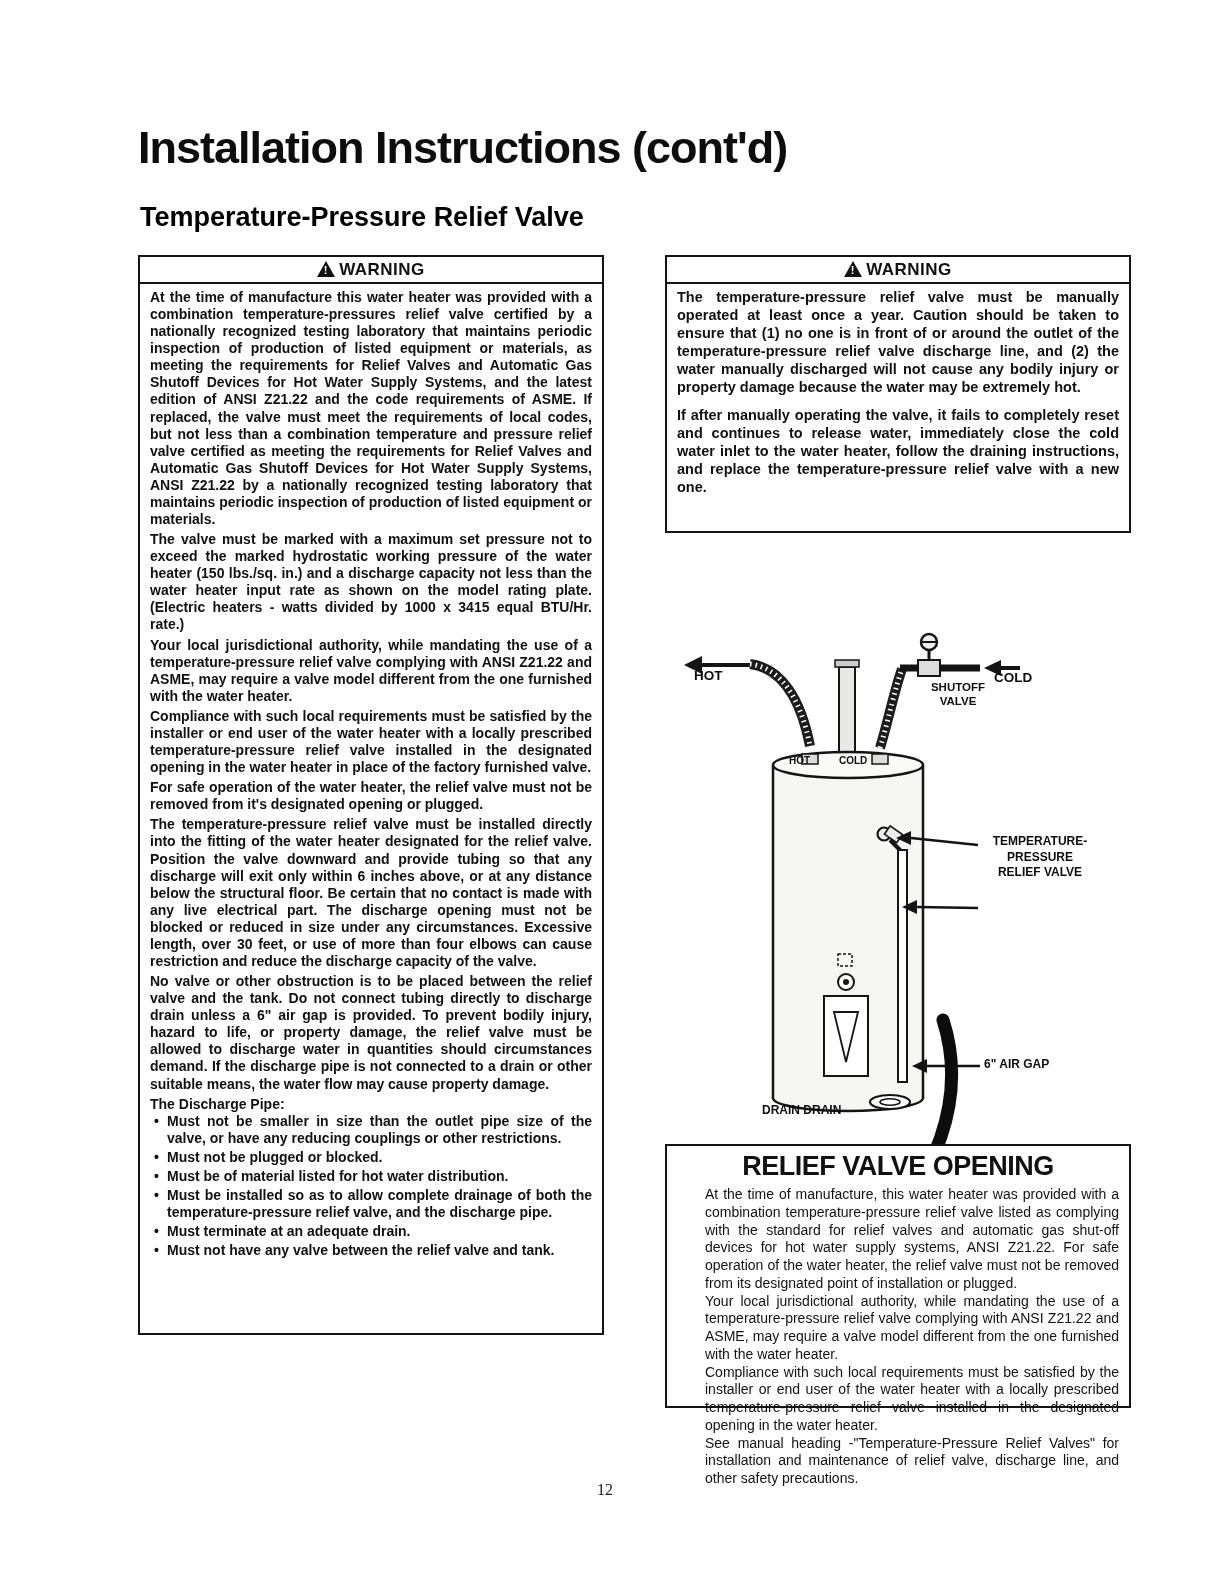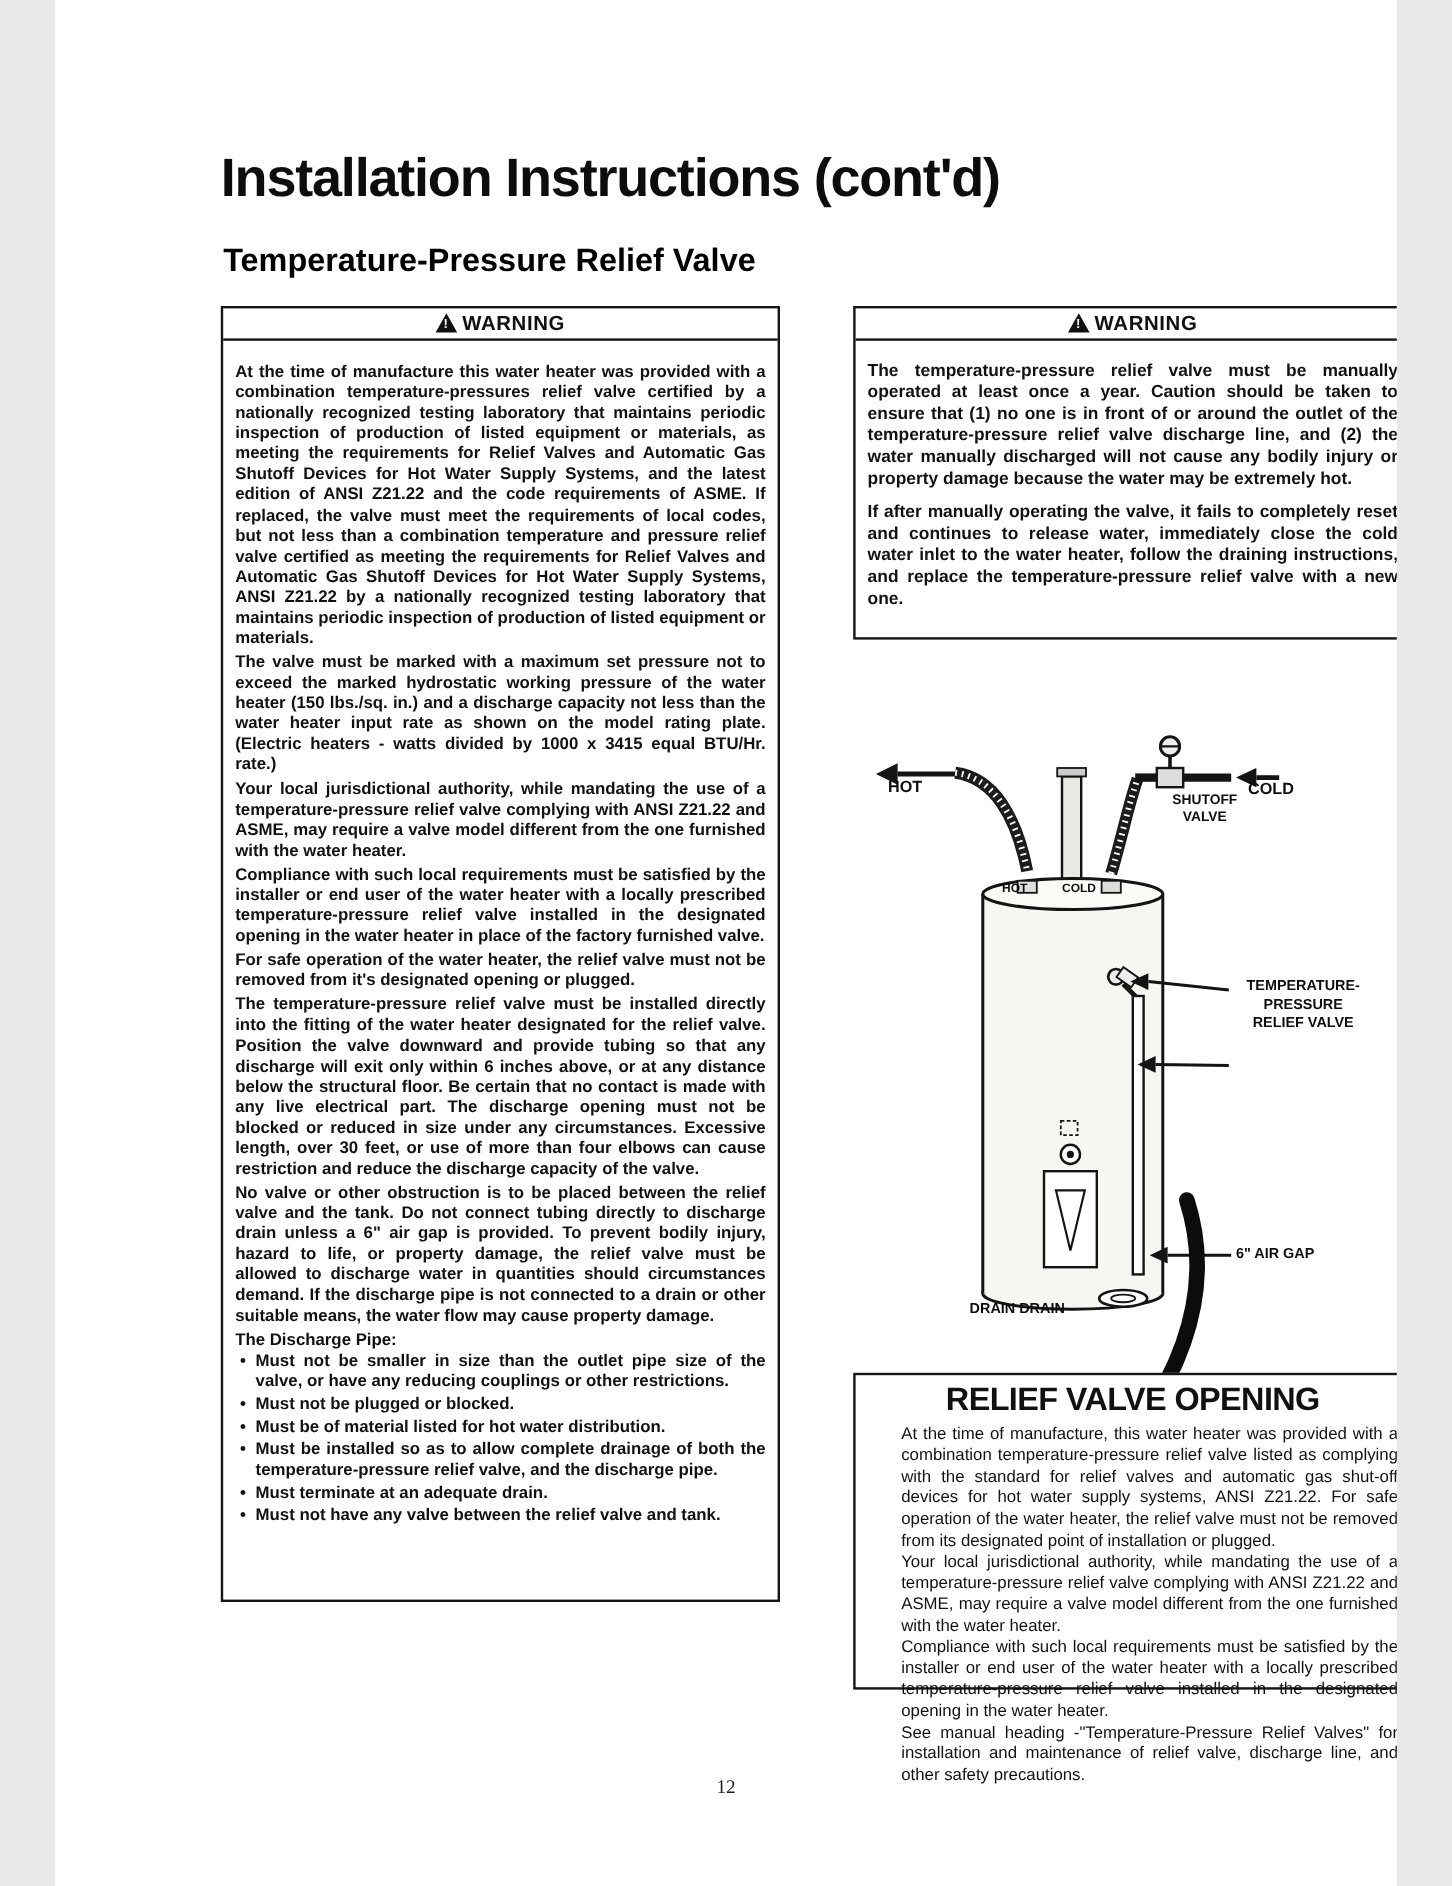--- a/index.html
+++ b/index.html
@@ -1,17 +1,17 @@
 <!DOCTYPE html>
 <html><head>
 <meta charset="utf-8">
 <style>
   html,body{margin:0;padding:0;background:#e8e8e8;}
   .page{
-    position:relative;width:1118px;height:1572px;background:#ffffff;
+    position:relative;width:1210px;height:1572px;background:#ffffff;
     font-family:"Liberation Sans",sans-serif;color:#111;overflow:hidden;
     margin:0 auto;
   }
   .page-title{
     position:absolute;left:138px;top:122px;margin:0;
     font-size:45px;font-weight:bold;letter-spacing:-1px;color:#0d0d0d;
   }
   .section-title{
     position:absolute;left:140px;top:202px;margin:0;
     font-size:27px;font-weight:bold;color:#000000;
@@ -26,35 +26,35 @@
   }
   .warn-tri{
     display:inline-block;width:0;height:0;position:relative;
     border-left:9px solid transparent;border-right:9px solid transparent;
     border-bottom:16px solid #111;margin-right:4px;vertical-align:-2px;
   }
   .warn-tri::after{
     content:"!";position:absolute;left:-2.5px;top:2px;color:#fff;
     font-size:11px;font-weight:bold;line-height:14px;
   }
-  .box-body{padding:17px 10px 4px;text-align:justify;}
+  .box-body{padding:5px 10px 4px;text-align:justify;}
   .left-body{font-size:14px;line-height:1.22;font-weight:bold;}
   .left-body p{margin:0 0 3px;}
   .left-body p.subhead{margin:0;}
   .left-body ul{margin:0;padding:0 0 0 4px;list-style:none;}
   .left-body li{position:relative;padding-left:13px;margin:0 0 2px;}
   .left-body li::before{content:"\2022";position:absolute;left:0;top:0;}
   .right-body{font-size:14.5px;line-height:1.24;font-weight:bold;}
   .right-body p{margin:0 0 10px;}
   .relief-title{
     text-align:center;font-size:27px;font-weight:bold;margin:5px 0 2px;letter-spacing:-.5px;
   }
   .relief-body{padding:2px 10px 4px;font-size:14px;line-height:1.27;text-align:justify;font-weight:normal;margin-left:28px;}
   .relief-body p{margin:0;}
-  .diagram{position:absolute;left:650px;top:548px;width:520px;height:648px;pointer-events:none;}
+  .diagram{position:absolute;left:650px;top:568px;width:520px;height:648px;pointer-events:none;}
   .diagram svg{position:absolute;left:0;top:0;}
   .dlabel{position:absolute;font-weight:bold;color:#0e0e0e;white-space:pre-line;}
   .lbl-hot{left:44px;top:100px;font-size:13.5px;}
   .lbl-cold{left:344px;top:102px;font-size:13.5px;}
   .lbl-shutoff{left:260px;top:112px;width:96px;font-size:11.5px;text-align:center;line-height:1.25;}
   .lbl-tank-hot{left:139px;top:187px;font-size:10px;}
   .lbl-tank-cold{left:189px;top:187px;font-size:10px;}
   .lbl-tpr{left:330px;top:266px;width:120px;font-size:12px;text-align:center;line-height:1.3;}
   .lbl-discharge{left:330px;top:330px;width:160px;font-size:12px;line-height:1.3;}
   .lbl-discharge .note{font-size:11px;}

